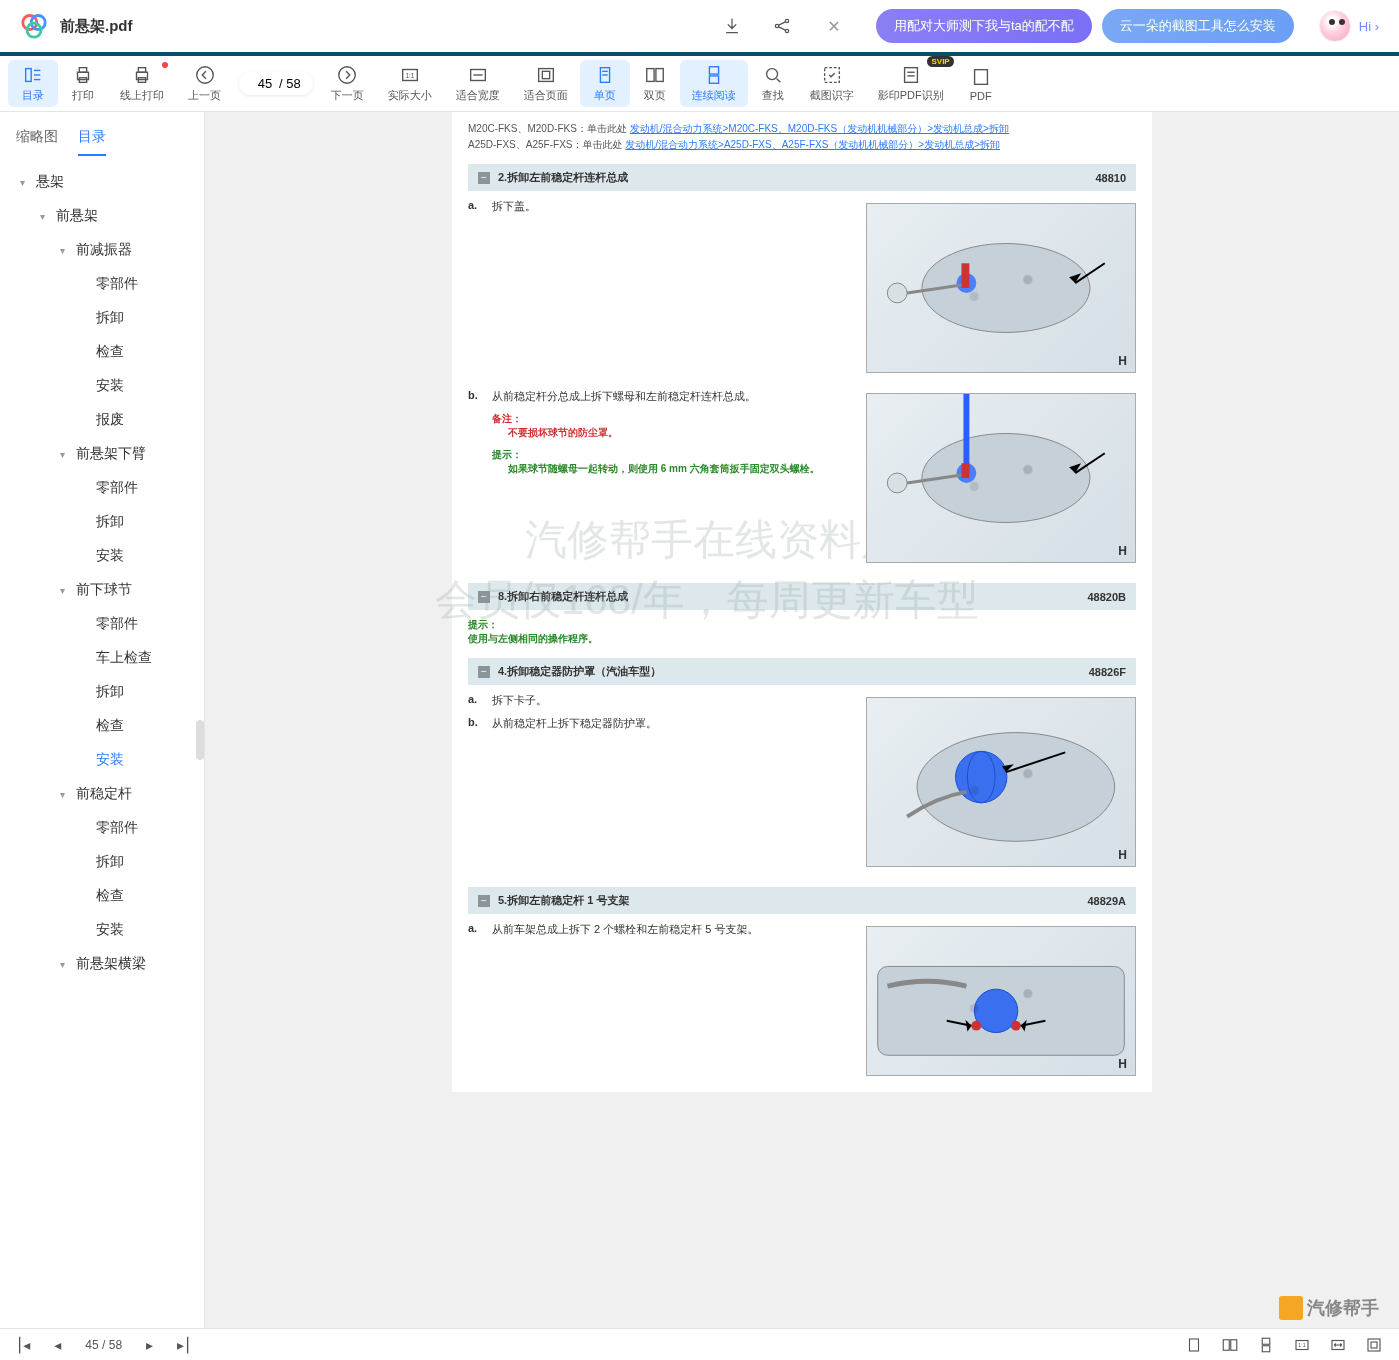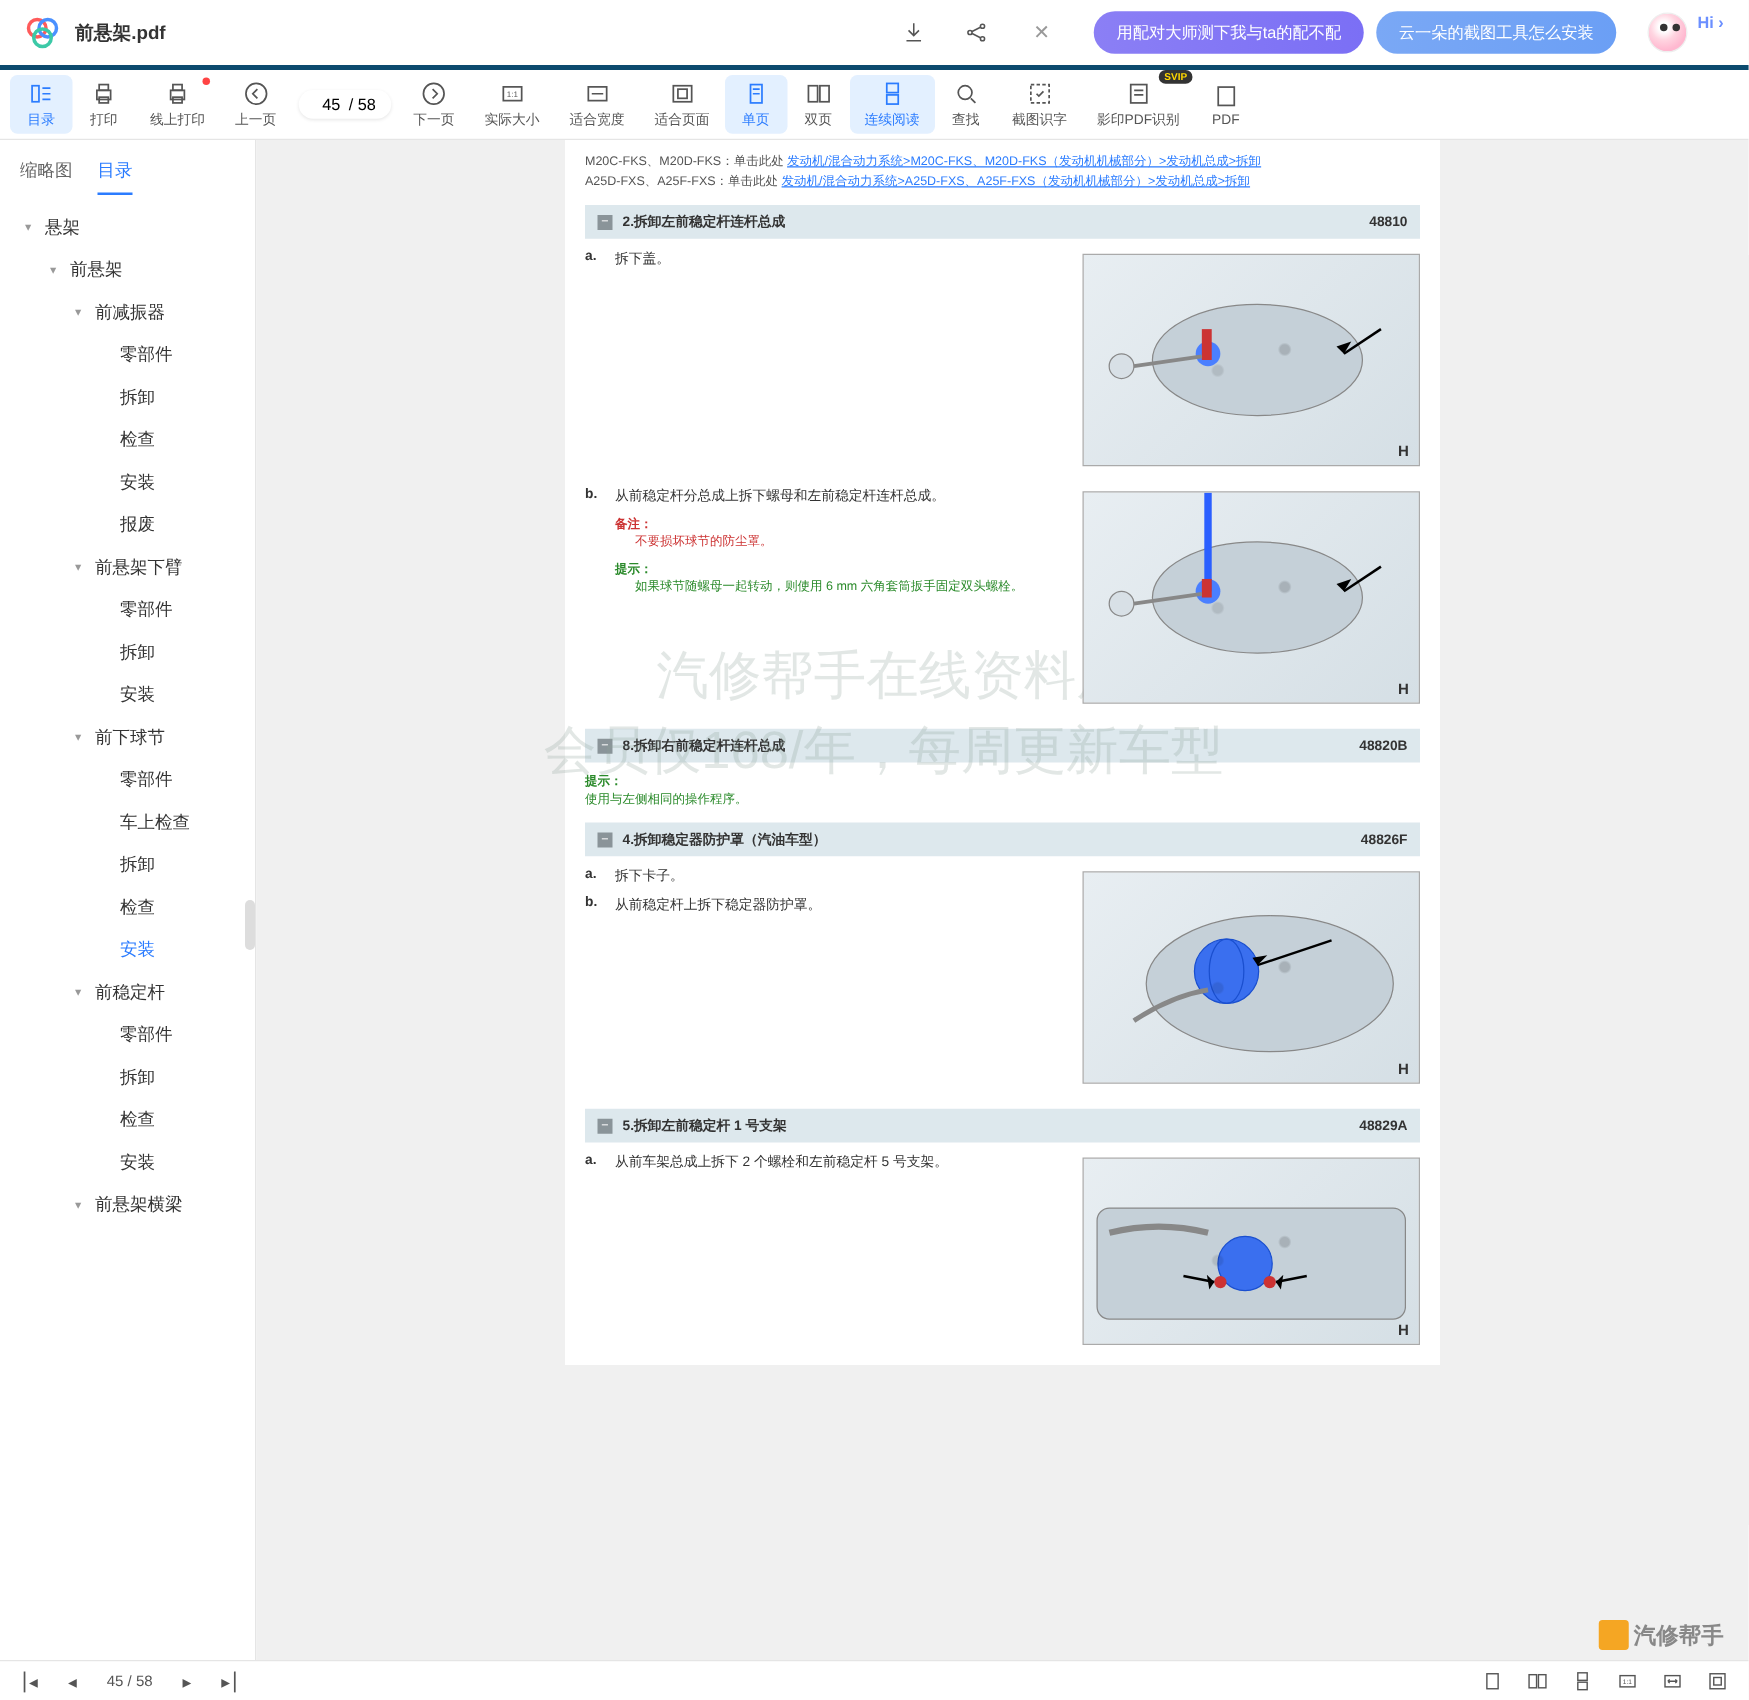--- a/index.html
+++ b/index.html
@@ -9,21 +9,21 @@
     .logo { width: 28px; height: 28px; margin-right: 12px; }
     .logo-circle { fill: none; stroke-width: 4; }
     .title { font-size: 15px; font-weight: bold; color: #333; flex: 1; }
     .title-actions { display: flex; gap: 30px; align-items: center; margin-right: 30px; }
     .title-icon { width: 20px; height: 20px; stroke: #555; fill: none; stroke-width: 1.5; cursor: pointer; }
     .close-btn { width: 24px; height: 24px; display: flex; align-items: center; justify-content: center; cursor: pointer; color: #999; font-size: 16px; }
     .promo-area { display: flex; gap: 10px; align-items: center; }
     .promo-pill { padding: 8px 18px; border-radius: 20px; font-size: 13px; color: #fff; white-space: nowrap; }
     .promo-purple { background: linear-gradient(90deg, #8b7ff5, #7b6ff5); }
     .promo-blue { background: linear-gradient(90deg, #7aa8f5, #6b9ff5); }
-    .avatar-area { display: flex; gap: 8px; margin-left: 15px; font-weight: bold; }
+    .avatar-area { display: flex; align-items: center; gap: 8px; margin-left: 15px; }
     .avatar { width: 32px; height: 32px; border-radius: 50%; background: radial-gradient(circle at 40% 35%, #fff 15%, #ffd4e0 40%, #ffb8d0 70%); border: 1px solid #eee; position: relative; }
     .avatar::after { content: ''; position: absolute; top: 25%; left: 30%; width: 6px; height: 6px; background: #333; border-radius: 50%; box-shadow: 10px 0 #333; }
     .hi-text { font-size: 13px; color: #6b8fff; }
     
     .toolbar { height: 56px; display: flex; align-items: center; background: #fff; border-bottom: 1px solid #e5e5e5; padding: 0 8px; overflow: hidden; }
     .tool-btn { display: flex; flex-direction: column; align-items: center; justify-content: center; padding: 4px 12px; cursor: pointer; position: relative; min-width: 50px; }
     .tool-btn.active { background: #e3f0ff; border-radius: 6px; }
     .tool-icon { width: 22px; height: 22px; margin-bottom: 2px; }
     .tool-label { font-size: 11px; color: #555; white-space: nowrap; }
     .tool-btn.active .tool-label { color: #2b7cff; }
@@ -52,21 +52,21 @@
     .sec-left { display: flex; align-items: center; gap: 8px; }
     .sec-icon { width: 12px; height: 12px; background: #8a9499; display: inline-flex; align-items: center; justify-content: center; color: #fff; font-size: 10px; }
     .sec-title { font-weight: bold; }
     .sec-code { font-weight: bold; }
     .step { display: flex; gap: 8px; margin: 8px 0; }
     .step-letter { font-weight: bold; min-width: 16px; }
     .step-text { flex: 1; }
     .note-label { font-weight: bold; font-size: 10px; }
     .note-red { color: #cc3333; }
     .note-green { color: #2a8a2a; }
-    .note-text { font-size: 10px; margin-left: 16px; }
+    .note-text { font-size: 10px; margin-left: 16px; font-weight: bold; }
     .figure { float: right; width: 270px; height: 170px; background: linear-gradient(135deg, #e8eef2 0%, #d5dfe5 100%); border: 1px solid #aaa; margin: 4px 0 8px 12px; position: relative; overflow: hidden; clear: right; }
     .figure-h { position: absolute; bottom: 4px; right: 8px; font-weight: bold; font-size: 12px; }
     .figure::before { content:''; position:absolute; inset:0; background: radial-gradient(circle at 60% 45%, rgba(0,0,0,.15) 2%, transparent 3%), radial-gradient(circle at 40% 55%, rgba(0,0,0,.1) 2%, transparent 3%); }
     .mech-svg { width: 100%; height: 100%; }
     .clearfix::after { content: ''; display: table; clear: both; }
     .watermark { position: absolute; font-size: 42px; color: rgba(140,160,150,.25); font-weight: 300; pointer-events: none; white-space: nowrap; }
     .wm1 { top: 400px; left: 320px; }
     .wm2 { top: 460px; left: 230px; }
     .footer-logo { position: absolute; bottom: 8px; right: 20px; font-size: 18px; color: #888; font-weight: bold; display: flex; align-items: center; gap: 4px; }
     .footer-logo-icon { width: 24px; height: 24px; background: #f5a623; border-radius: 3px; }

